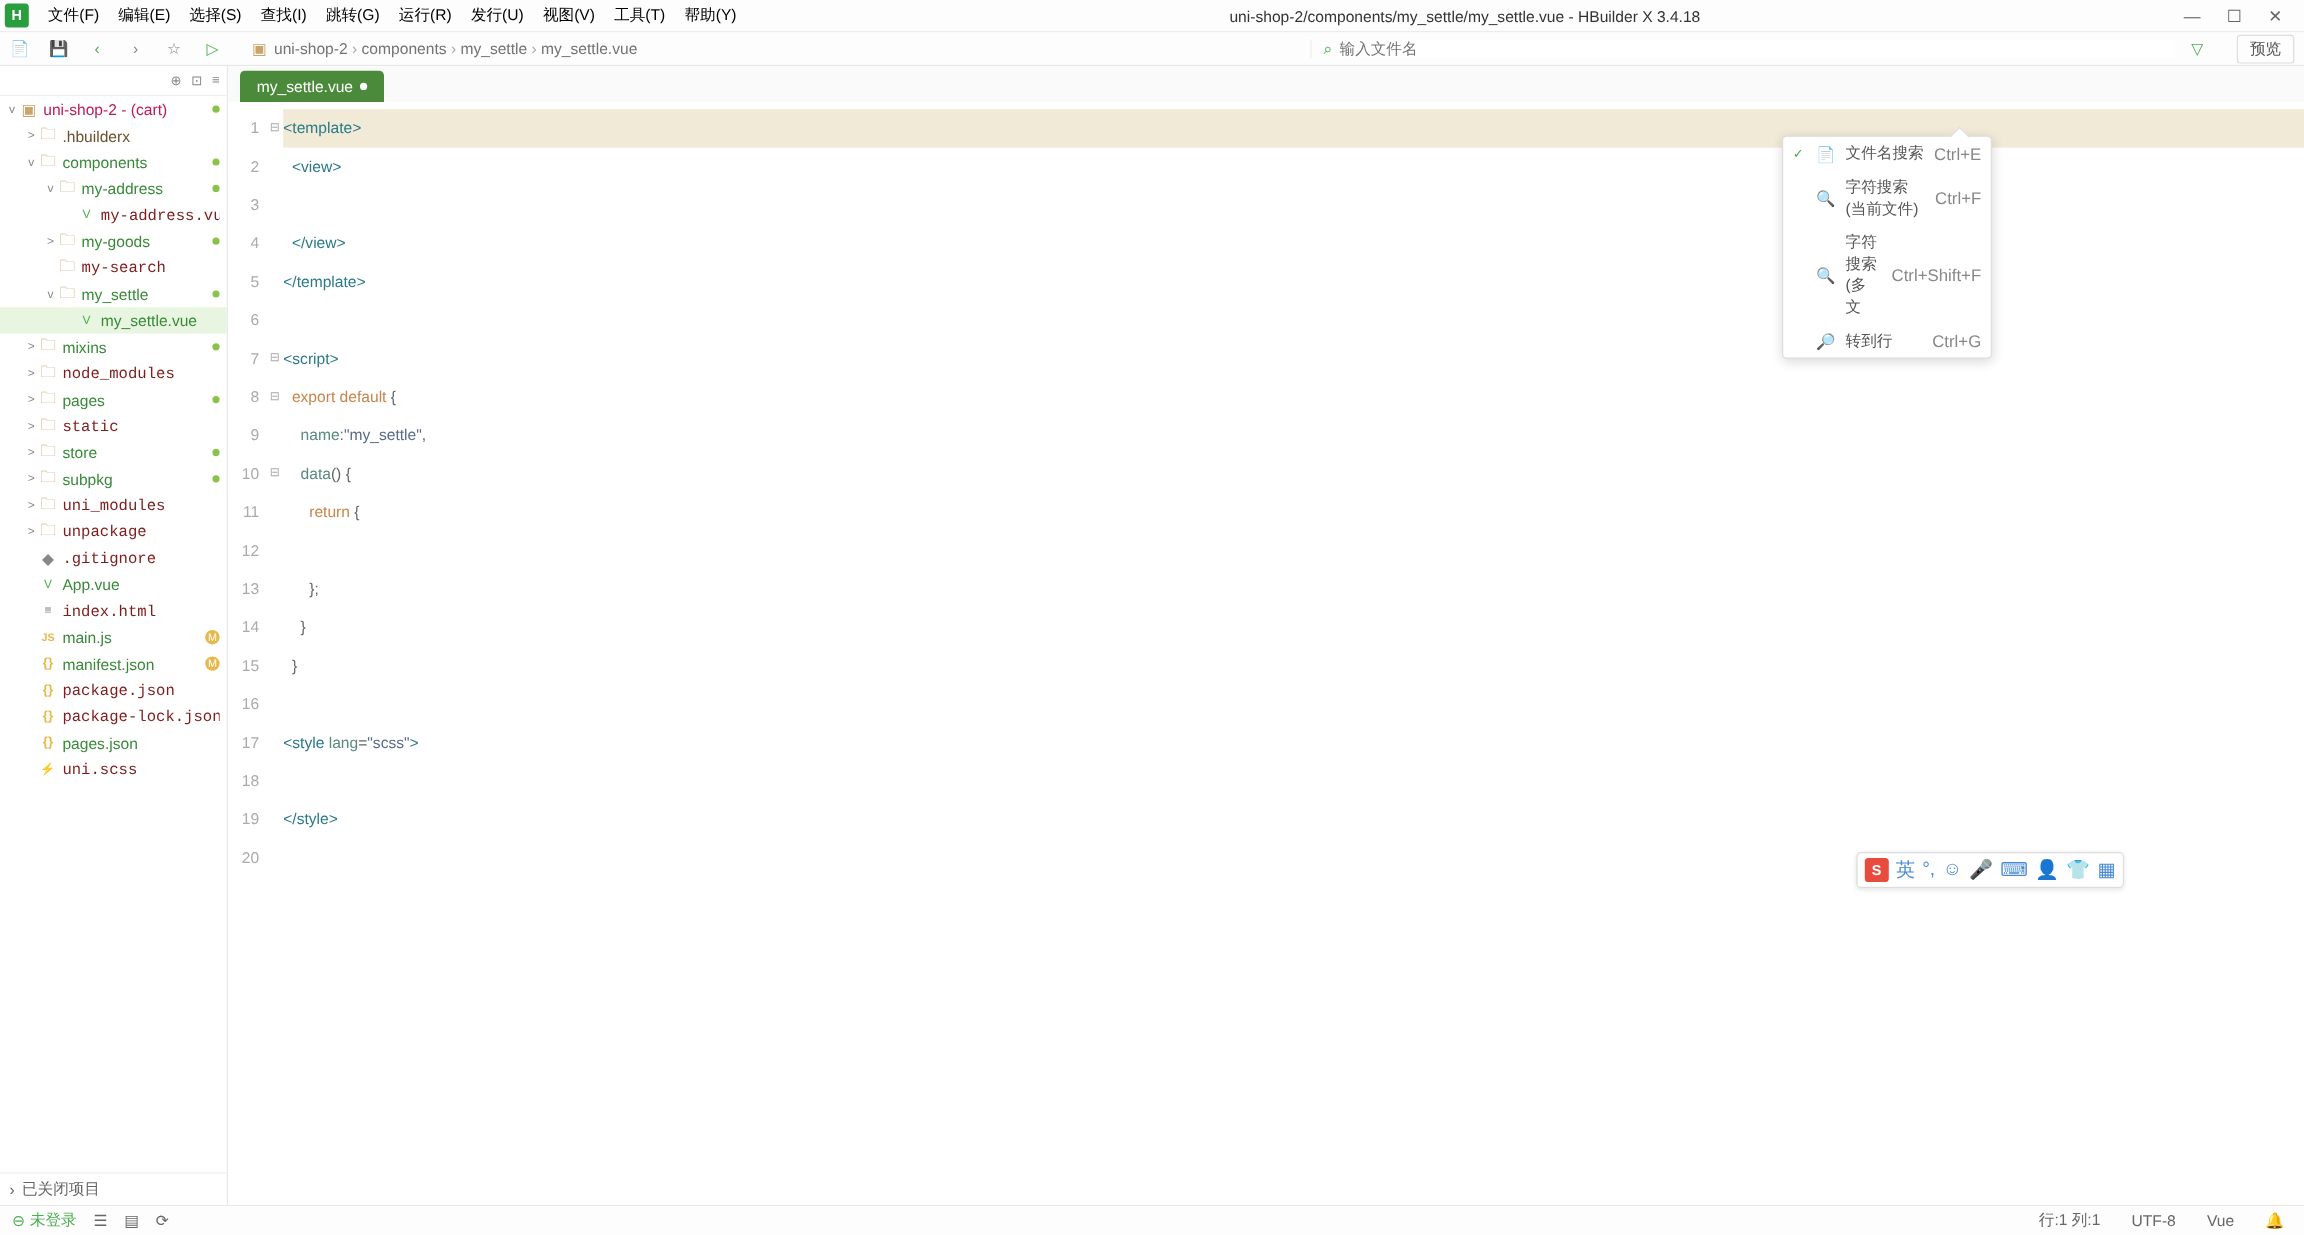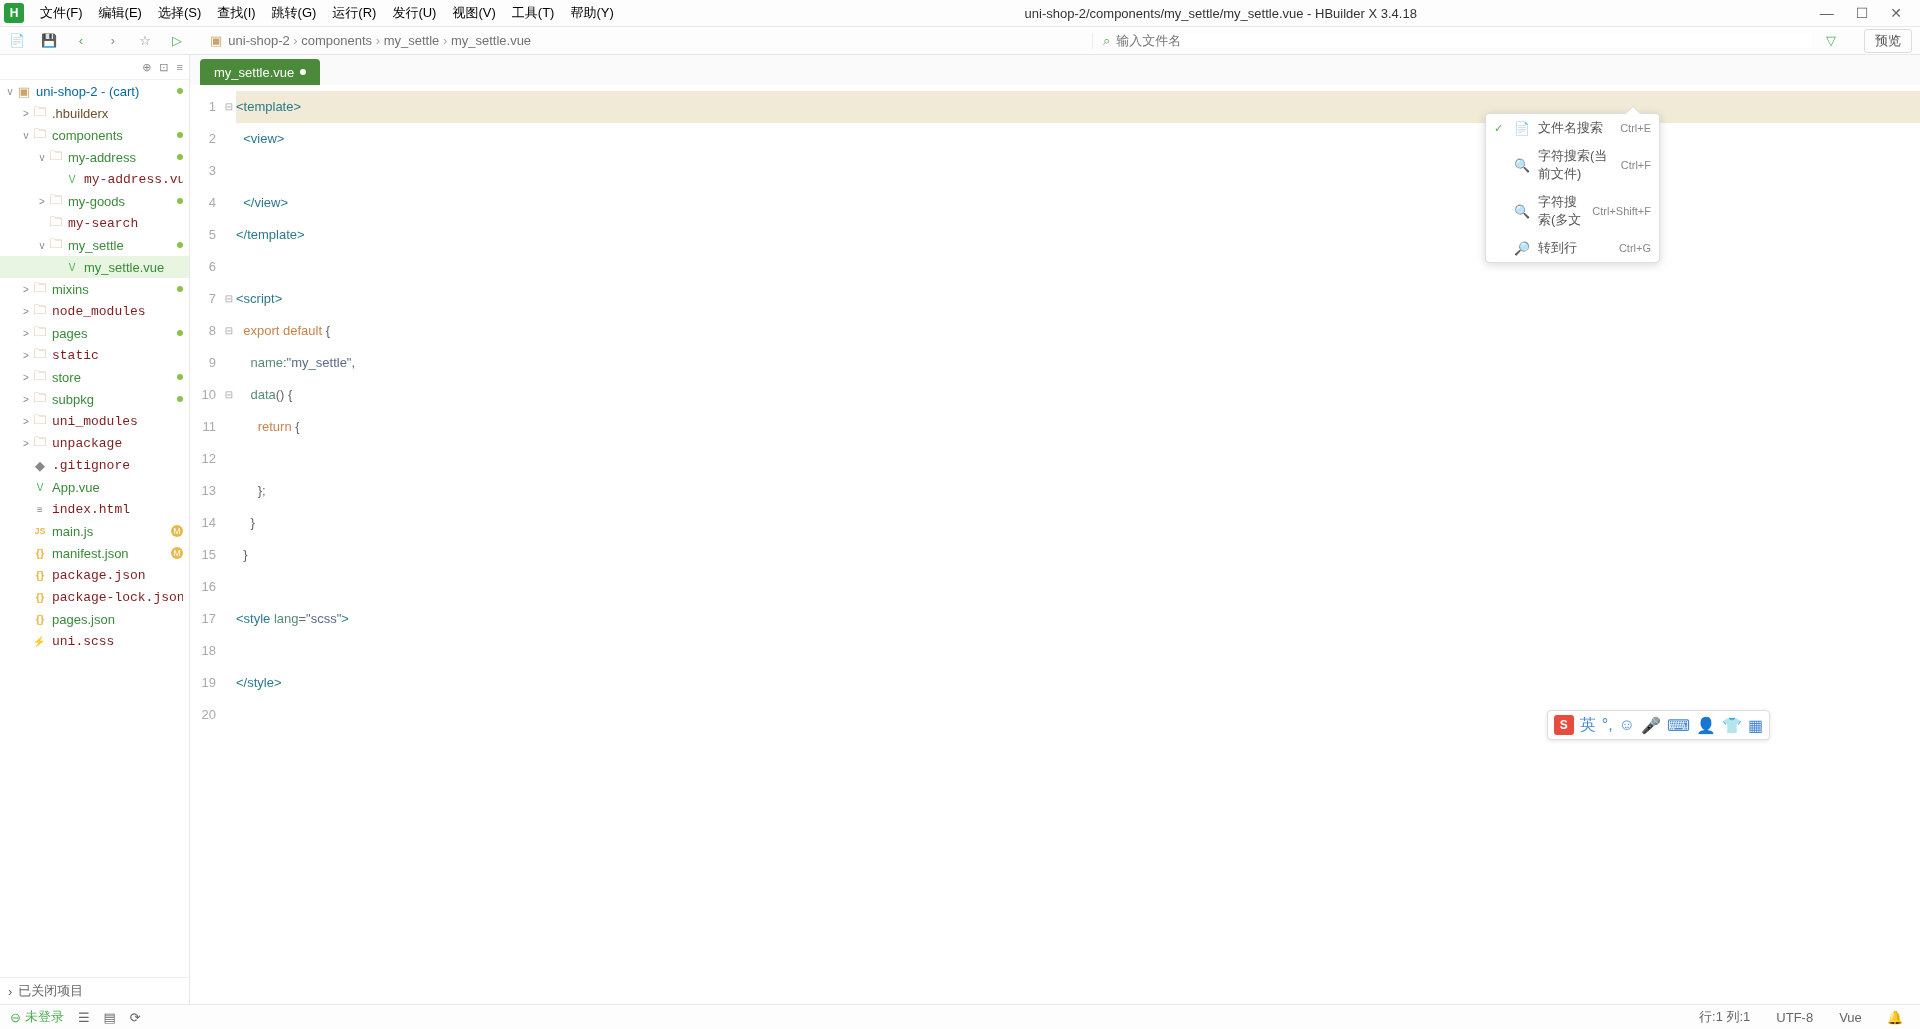--- a/index.html
+++ b/index.html
@@ -71,21 +71,21 @@
 .punct { color:#666; }
 
 
 .search-popup { position:absolute; top:58px; right:260px; width:175px; background:#fff; border:1px solid #ddd; border-radius:4px; box-shadow:0 2px 10px rgba(0,0,0,0.15); z-index:10; }
 .search-popup .arrow { position:absolute; top:-6px; right:20px; width:12px; height:12px; background:#fff; border-left:1px solid #ddd; border-top:1px solid #ddd; transform:rotate(45deg); }
 .popup-item { display:flex; align-items:center; padding:5px 8px; gap:8px; cursor:pointer; font-size:12px; }
 .popup-item.active { }
 .popup-item .check { width:12px; color:#4caf50; font-size:11px; }
 .popup-item .p-icon { width:16px; color:#888; }
 .popup-item .p-label { flex:1; color:#555; }
-.popup-item .shortcut { color:#888; font-size:11px; }
+.popup-item .shortcut { color:#888; font-size:14px; }
 
 
 .ime-bar { position:absolute; right:150px; top:655px; height:30px; background:#fff; border:1px solid #ddd; border-radius:4px; box-shadow:0 1px 4px rgba(0,0,0,0.1); display:flex; align-items:center; gap:6px; padding:0 6px; z-index:5; }
 .ime-bar .ime-logo { width:20px; height:20px; background:#e74c3c; border-radius:3px; color:#fff; display:flex; align-items:center; justify-content:center; font-weight:bold; font-size:12px; }
 .ime-bar .ime-icon { color:#4a8ad4; font-size:16px; cursor:pointer; }
 
 
 .statusbar { height:25px; background:#fdfdfd; border-top:1px solid #e8e8e8; display:flex; align-items:center; padding:0 10px; gap:14px; color:#666; font-size:12px; }
 .statusbar .login { color:#4caf50; display:flex; align-items:center; gap:4px; }
 .statusbar .spacer { flex:1; }
@@ -140,21 +140,21 @@
   <div class="sidebar">
     <div class="sidebar-header">
       <span>⊕</span>
       <span>⊡</span>
       <span>≡</span>
     </div>
     <div class="file-tree" id="file-tree">
       <div class="tree-row" style="padding-left:4px">
         <span class="chev">v</span>
         <span class="icon" style="color:#c9a56a">▣</span>
-        <span class="label" style="color:#0369a1">uni-shop-2 - (cart)</span>
+        <span class="label" style="color:#be185d">uni-shop-2 - (cart)</span>
         <span class="dot"></span>
       </div>
     <div class="tree-row" style="padding-left: 20px;">
           <span class="chev">&gt;</span>
           <span class="icon">
             <span class="folder-icon">🗀</span>
           </span>
           <span class="label">.hbuilderx</span>
         </div>
         <div class="tree-row green" style="padding-left: 20px;">

